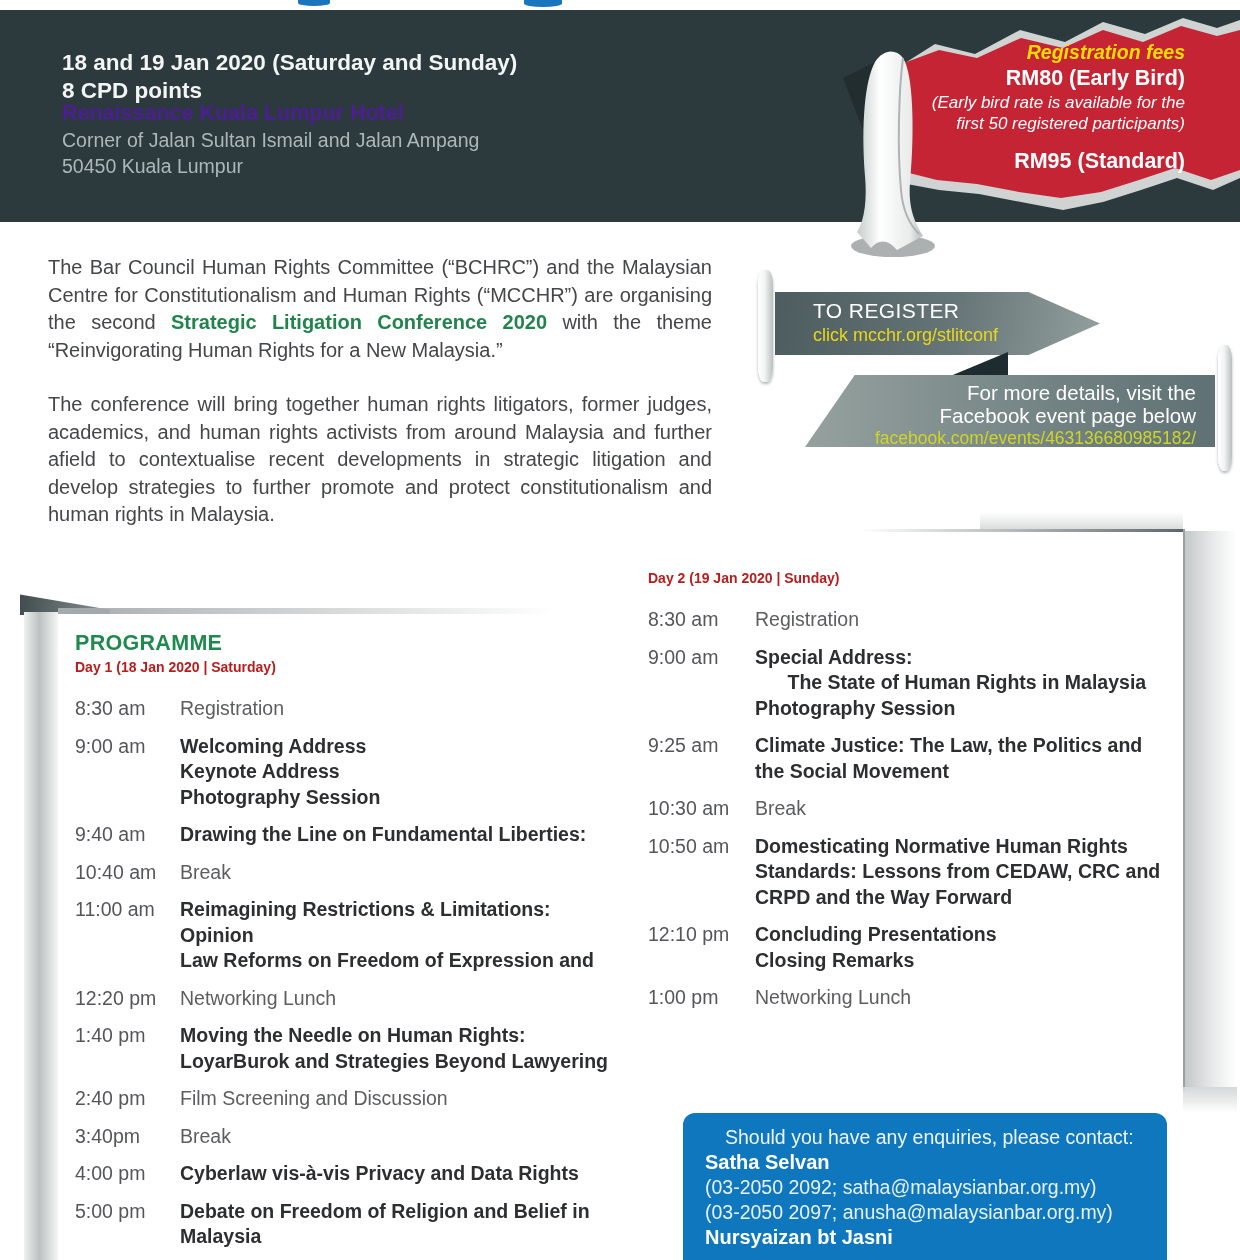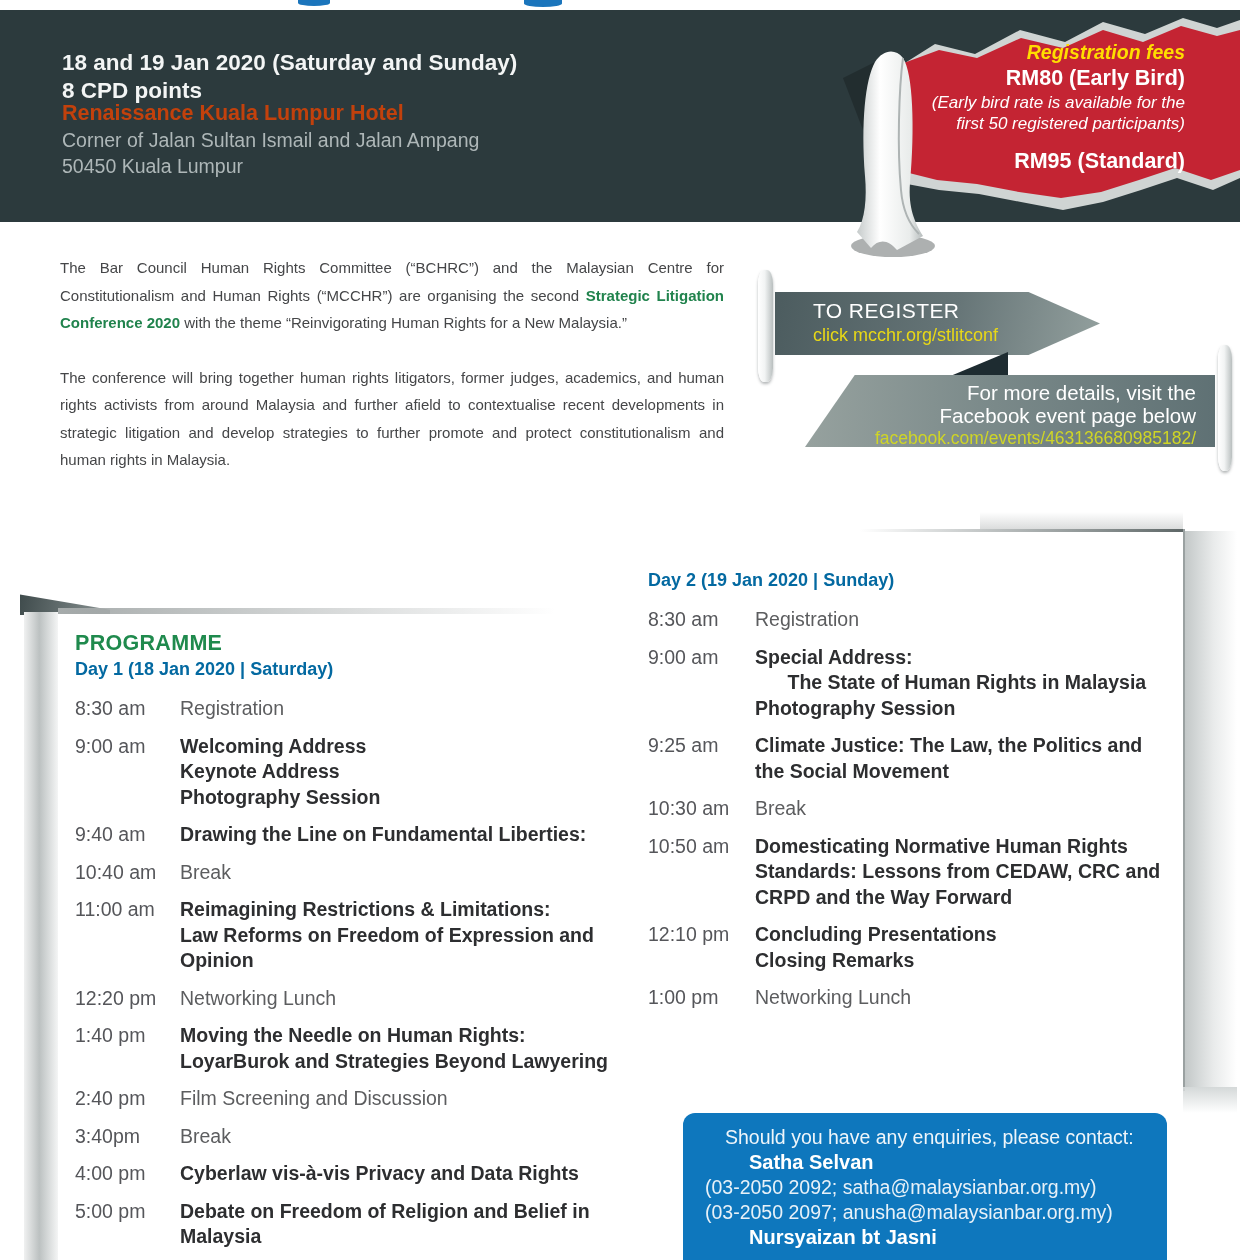--- a/index.html
+++ b/index.html
@@ -5,31 +5,31 @@
   * { margin:0; padding:0; box-sizing:border-box; }
   html,body { background:#ffffff; }
   body { font-family:"Liberation Sans","DejaVu Sans",sans-serif; }
   .canvas { position:relative; width:1240px; height:1260px; overflow:hidden; background:#ffffff; }
   .abs { position:absolute; }
 
   
   .top-blue-sliver { background:#1b75bc; border-radius:0 0 50% 50%; }
   .hero { left:0; top:10px; width:1240px; height:212px; background:#2c3a3d; }
   .hero-date { left:62px; top:32px; color:#f3f5f5; font-size:22.5px; line-height:27.5px; font-weight:bold;margin-top:17px; }
-  .hero-venue { left:62px; top:101px; color:#c2410c; font-size:21.5px; font-weight:bold; }
+  .hero-venue { left:62px; top:101px; color:#4c1d95; font-size:21.5px; font-weight:bold; }
   .hero-addr { left:62px; color:#aeb7b8; font-size:19.5px; }
 
   
   .fee-text { right:55px; text-align:right; color:#ffffff; }
   .fee-title { top:41px; color:#ffdd00; font-size:19.5px; font-weight:bold; font-style:italic; }
   .fee-big { font-size:21.5px; font-weight:bold; }
   .fee-note { font-size:17px; font-style:italic; }
 
   
-  .intro { left:60px; top:254px; width:664px; color:#454648; font-size:15px; line-height:27.5px; text-align:justify; }
+  .intro { left:48px; top:254px; width:664px; color:#454648; font-size:20px; line-height:27.5px; text-align:justify; }
   .intro p + p { margin-top:27px; }
   .intro .hl { color:#21834d; font-weight:bold; }
 
   
   .ribbon1 { left:775px; top:292px; width:325px; height:63px;
     background:linear-gradient(100deg,#4c5c5f 0%,#667577 55%,#93a09e 100%);
     clip-path:polygon(0 0,78% 0,100% 50%,78% 100%,0 100%); }
   .ribbon1-l1 { left:813px; top:299px; color:#ffffff; font-size:21px; letter-spacing:.4px; }
   .ribbon1-l2 { left:813px; top:325px; color:#e8d816; font-size:18px; }
   .ribbon-fold { left:948px; top:352px; width:60px; height:25px; background:#1e2c31;
@@ -57,33 +57,33 @@
     background:linear-gradient(100deg,#3f4b4c,#8b9494);
     clip-path:polygon(0 15%,100% 78%,100% 100%,0 100%); }
   .card1-leftshadow { left:24px; top:612px; width:34px; height:648px;
     background:linear-gradient(90deg,#f0f1f1,#bcc1c1 45%,#f4f5f5); }
   .card1-topline { left:58px; top:608px; width:585px; height:6px;
     background:linear-gradient(90deg,#a6abab,rgba(255,255,255,0) 85%); }
   .card1-body { left:58px; top:614px; width:585px; height:646px; background:#ffffff; }
 
   
   .prog-title { left:75px; top:631px; color:#1f8a4d; font-size:21.5px; font-weight:bold; letter-spacing:.3px; }
-  .day-heading { font-size:18px; font-weight:bold; color:#0369a1; }
+  .day-heading { font-size:14px; font-weight:bold; color:#b91c1c; }
   .sched { width:560px; }
   .sched-row { display:flex; margin-bottom:12px; }
   .sched-time { flex:0 0 105px; color:#55565a; font-size:19.5px; line-height:25.5px; }
   .sched-title { flex:1; color:#5c5d5f; font-size:19.5px; line-height:25.5px; }
   .sched-title.em { color:#2d2e30; font-weight:bold; }
   .sched2 .sched-time { flex:0 0 107px; }
 
   
   .contact-box { left:683px; top:1113px; width:484px; height:190px; background:#0e77bd;
     border-radius:12px; color:#ffffff; padding:12px 18px 0 22px; }
   .contact-intro { font-size:19.5px; line-height:25px; color:#eef5fa;margin-left:20px; }
-  .contact-name { font-size:20px; line-height:25px; font-weight:bold;margin-left:44px; }
+  .contact-name { font-size:20px; line-height:25px; font-weight:bold; }
   .contact-detail { font-size:19.5px; line-height:25px; color:#e8f1f8; }
 </style>
 </head>
 <body>
 
 <div class="canvas">
 
   <div class="abs top-blue-sliver" style="left:298px; top:0; width:32px; height:6px;"></div>
   <div class="abs top-blue-sliver" style="left:524px; top:0; width:38px; height:7px;"></div>
 
@@ -227,22 +227,22 @@
       <div class="sched-row">
         <div class="sched-time">10:40 am</div>
         <div class="sched-title">
           <div>Break</div>
         </div>
       </div>
       <div class="sched-row">
         <div class="sched-time">11:00 am</div>
         <div class="sched-title em">
           <div>Reimagining Restrictions &amp; Limitations:</div>
+          <div>Opinion</div>
           <div>Law Reforms on Freedom of Expression and</div>
-          <div>Opinion</div>
         </div>
       </div>
       <div class="sched-row">
         <div class="sched-time">12:20 pm</div>
         <div class="sched-title">
           <div>Networking Lunch</div>
         </div>
       </div>
       <div class="sched-row">
         <div class="sched-time">1:40 pm</div>

